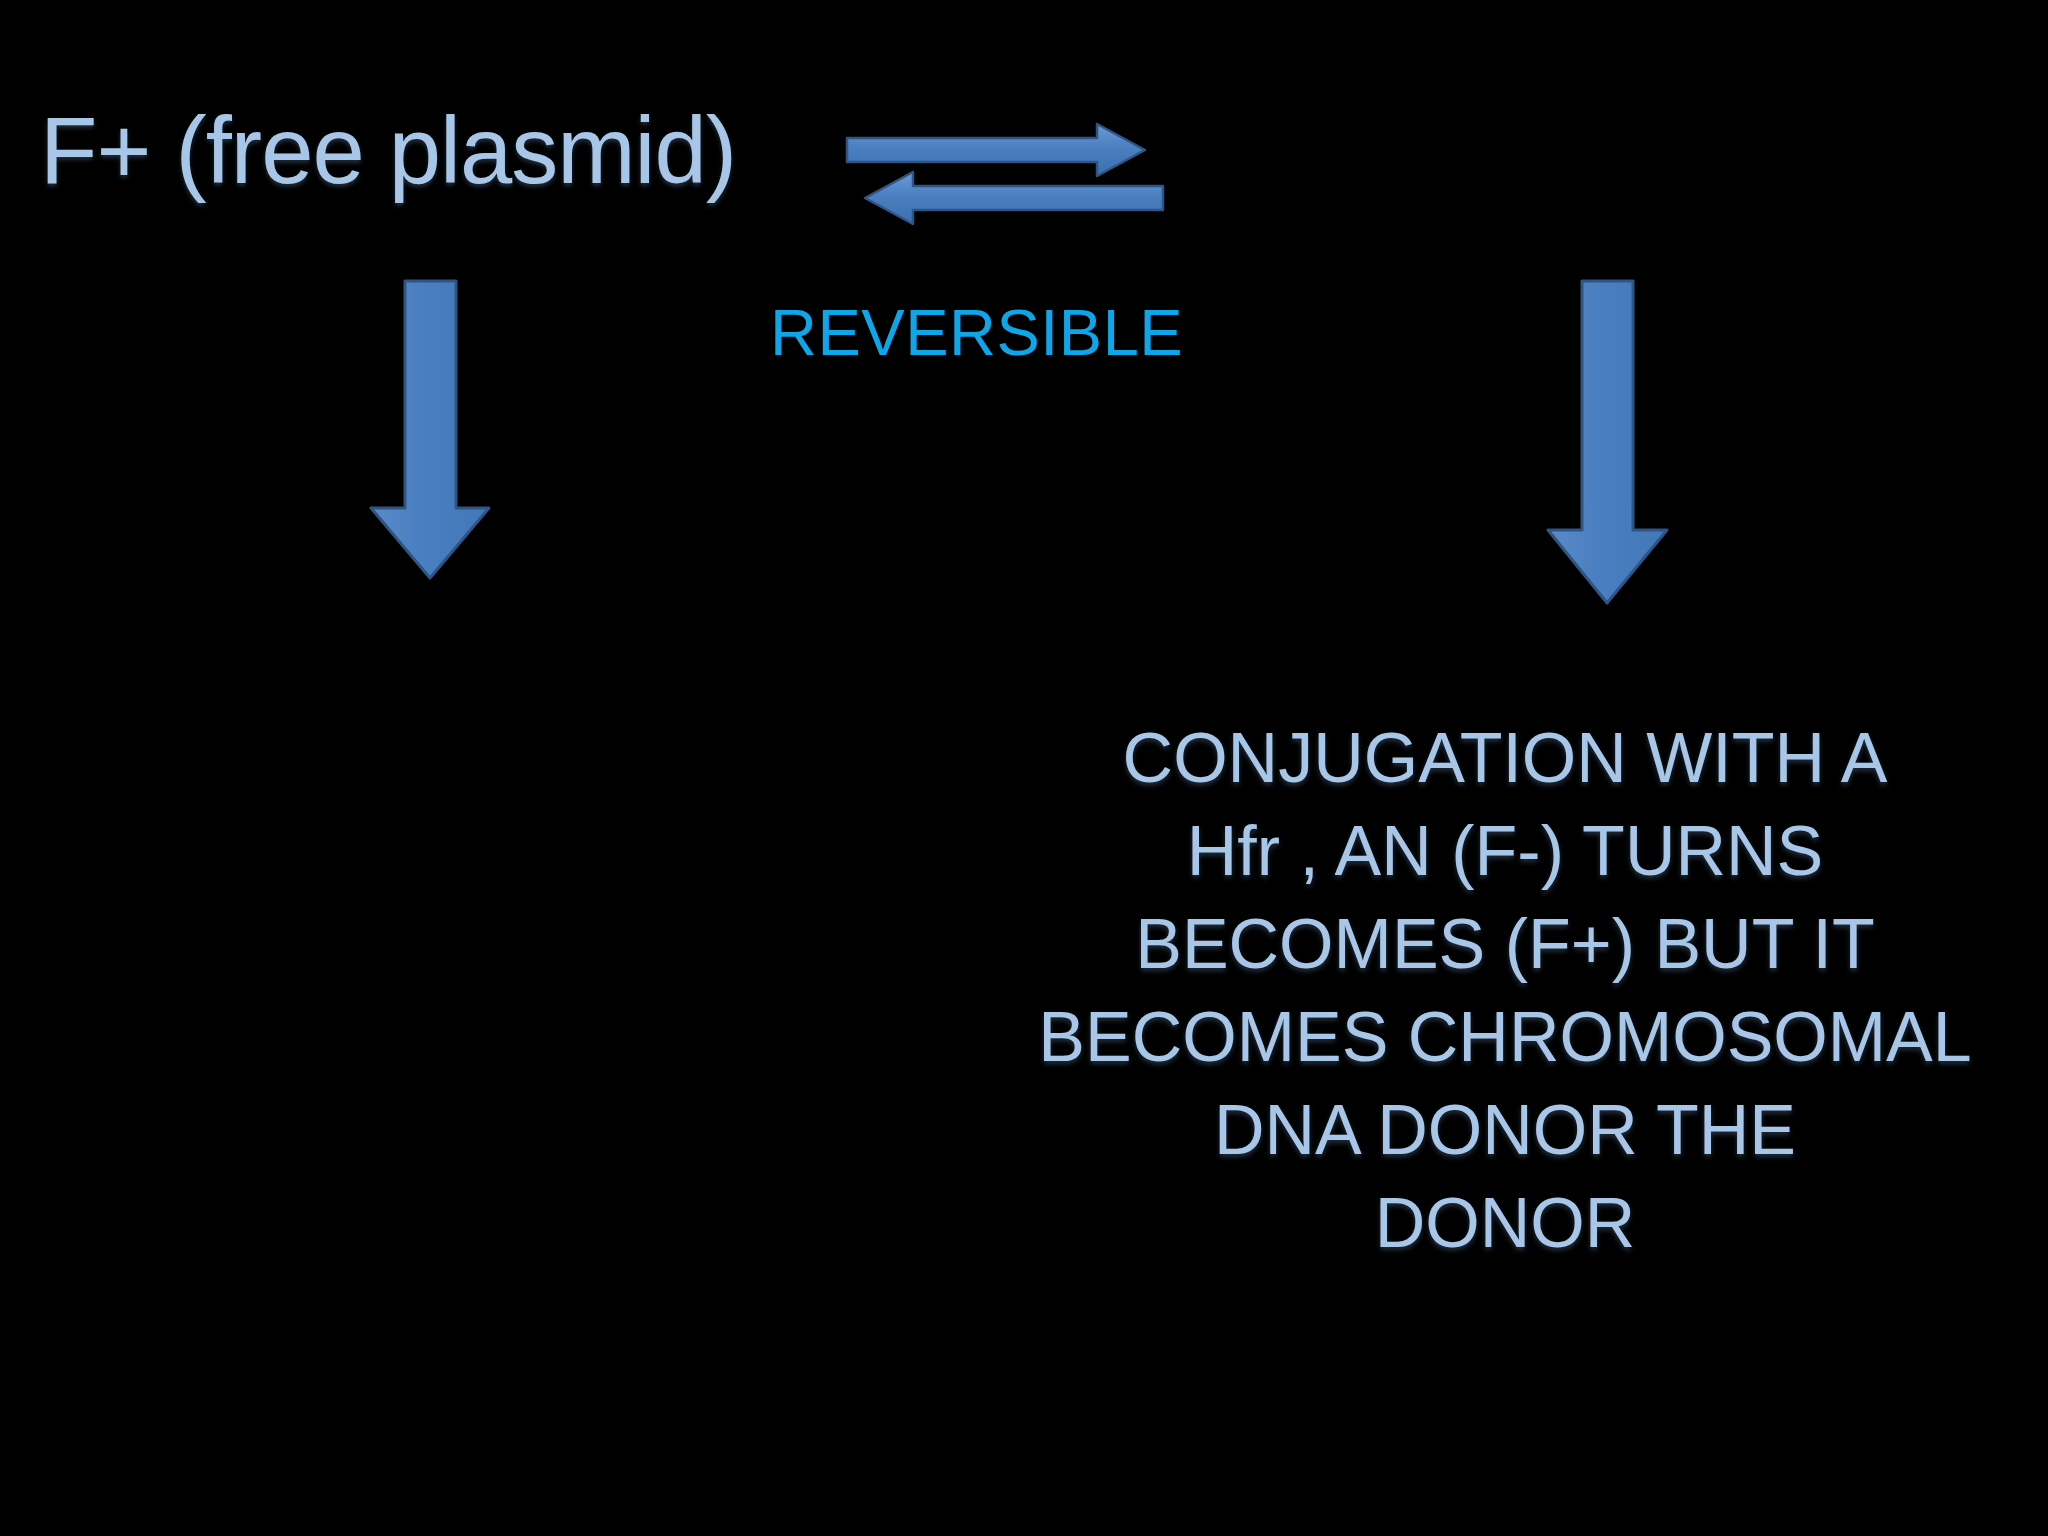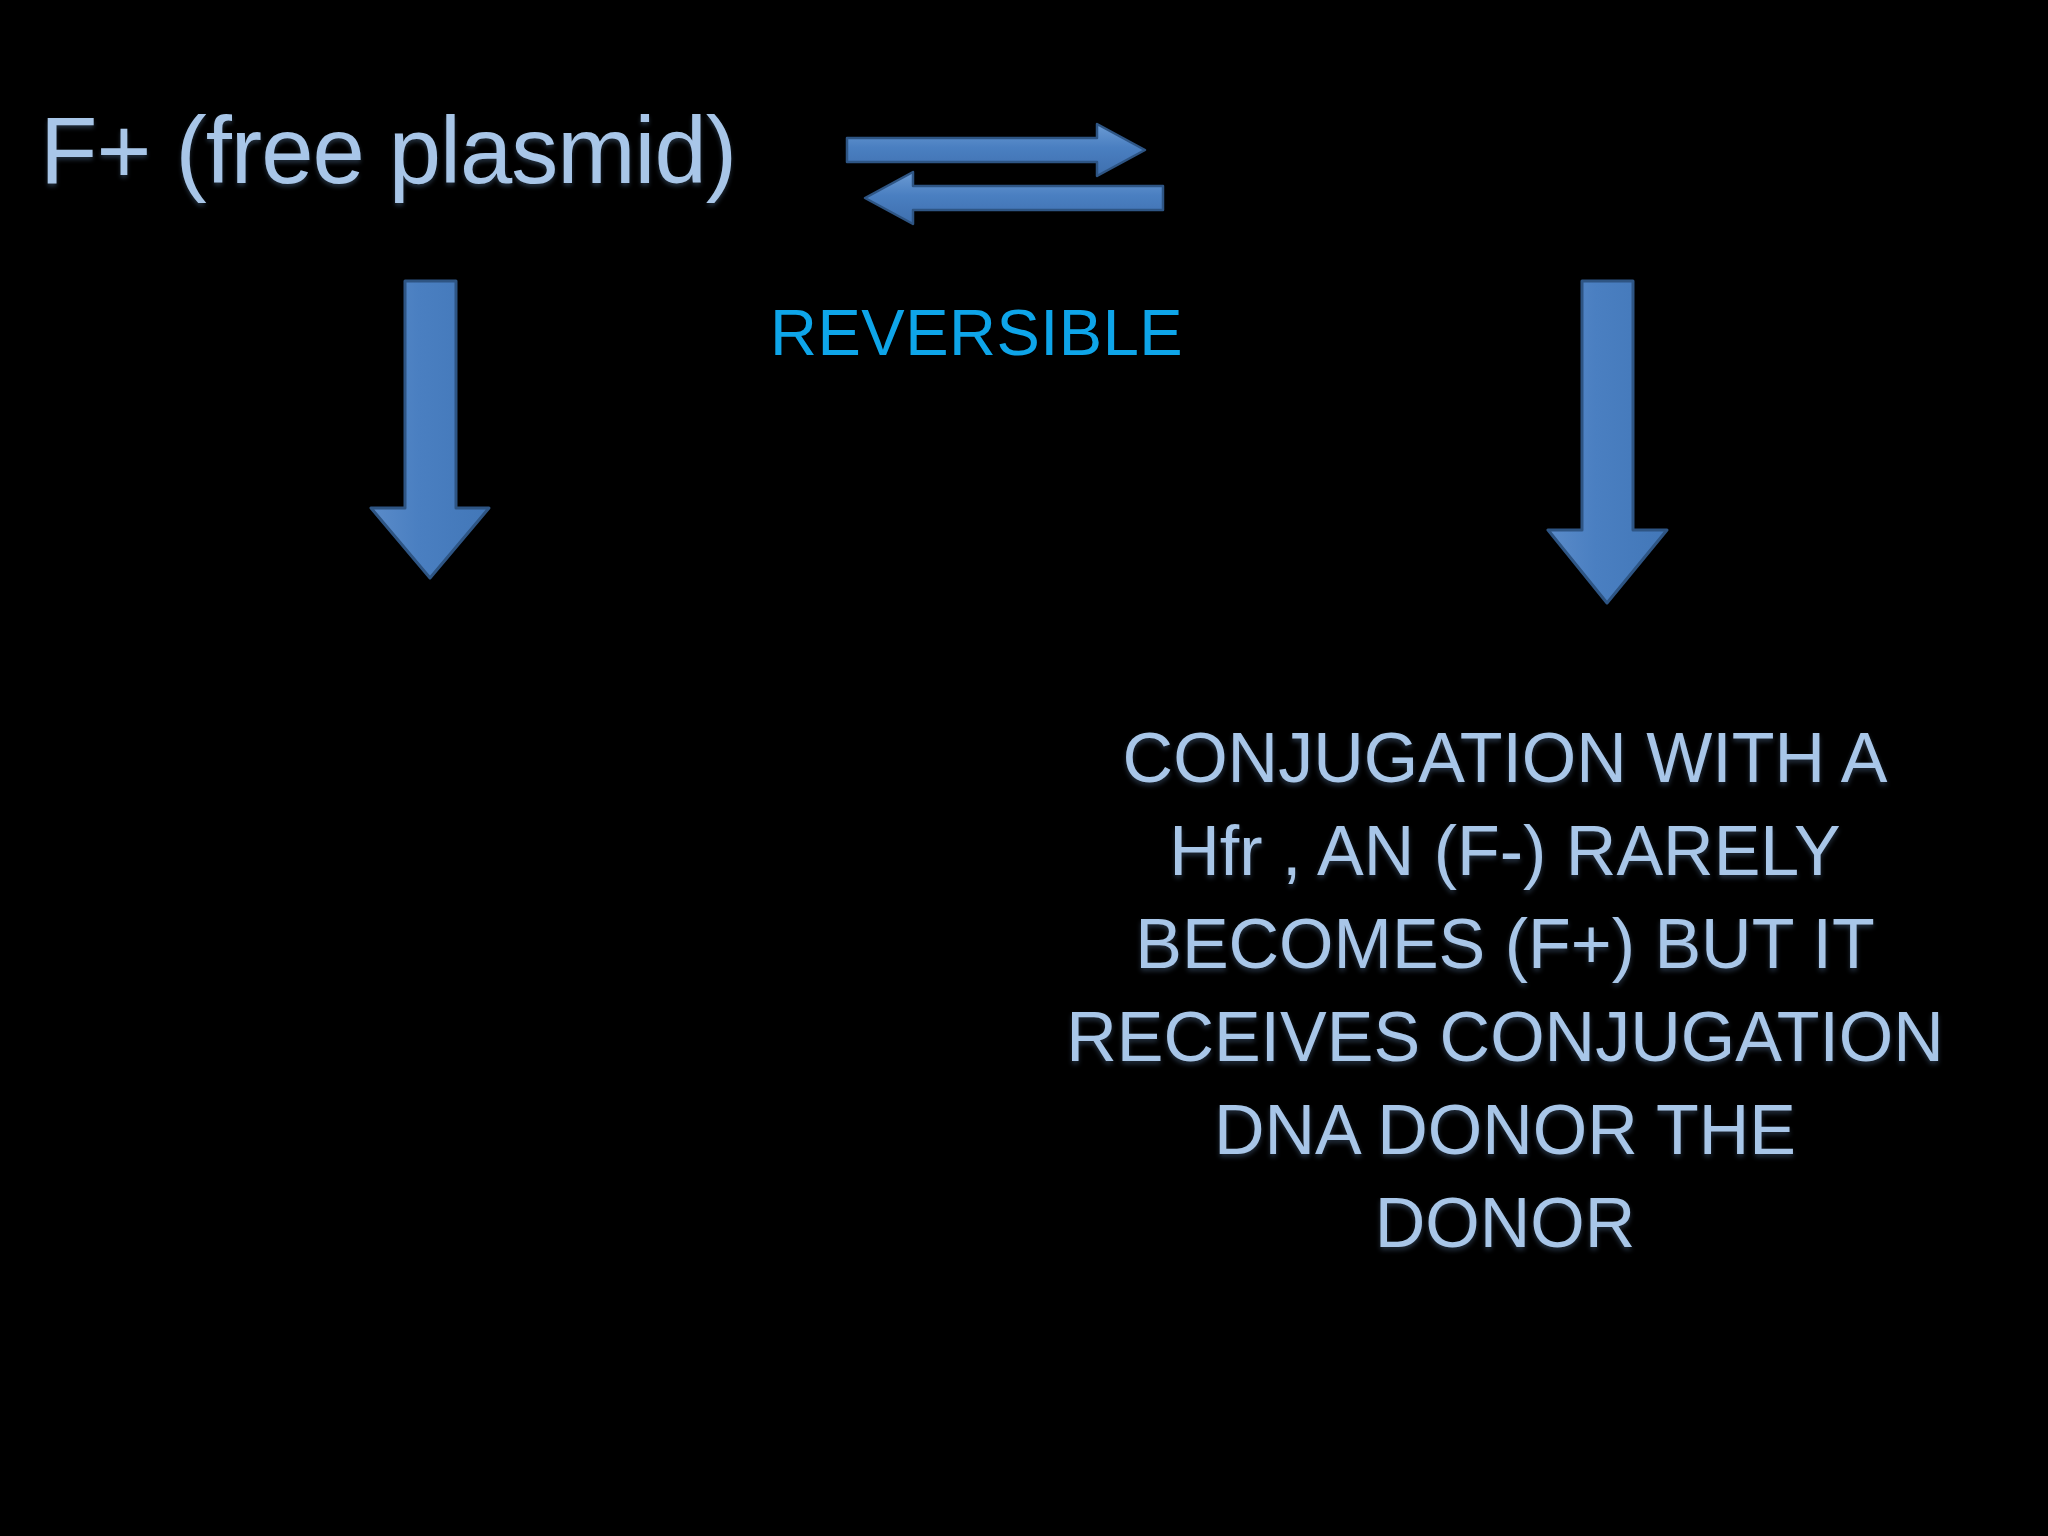--- a/index.html
+++ b/index.html
@@ -148,20 +148,20 @@
           <stop offset="100%" stop-color="#4277b8"></stop>
         </linearGradient>
       </defs>
       <path d="M37,3 L88,3 L88,252 L122,252 L62,325 L3,252 L37,252 Z" fill="url(#gradDownR)" stroke="#2e5584" stroke-width="3" stroke-linejoin="round"></path>
     </svg>
   </div>
 
 
   <div class="body-block" id="block-right">
     <span class="body-line">CONJUGATION WITH A</span>
-    <span class="body-line">Hfr , AN  (F-) RARELY</span>
+    <span class="body-line">Hfr , AN  (F-) TURNS</span>
     <span class="body-line">BECOMES (F+) BUT IT</span>
-    <span class="body-line">RECEIVES CONJUGATION</span>
+    <span class="body-line">BECOMES CHROMOSOMAL</span>
     <span class="body-line">DNA DONOR THE</span>
     <span class="body-line">DONOR</span>
   </div>
 
 </div>
 
 </body></html>

